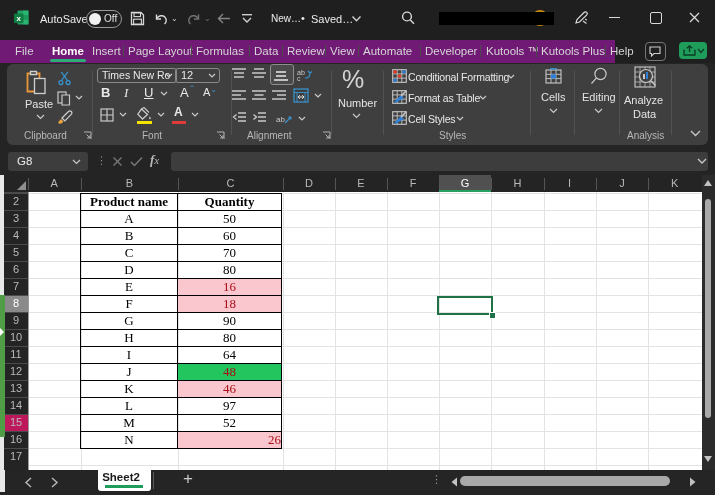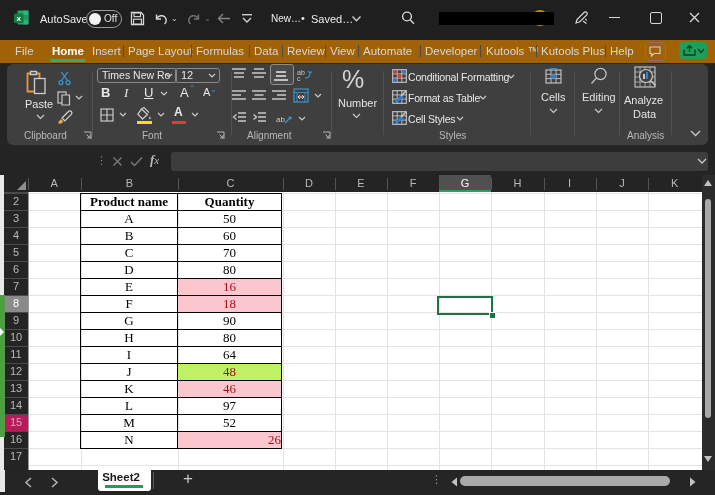--- a/index.html
+++ b/index.html
@@ -4,21 +4,21 @@
 <style>
   html,body{margin:0;padding:0;}
   body{width:715px;height:495px;overflow:hidden;background:#1f1f1f;
        font-family:"Liberation Sans", sans-serif;}
   .abs{position:absolute;}
   #stage{position:relative;width:715px;height:495px;}
   
   #titlebar{left:0;top:0;width:715px;height:40px;background:#1f1f1f;color:#e8e8e8;}
   .tw{color:#ececec;font-size:12px;}
   
-  #tabrow{left:0;top:40px;width:715px;height:23px;background:#a16207;text-decoration:underline;}
+  #tabrow{left:0;top:40px;width:615px;height:23px;background:#701a75;text-decoration:underline;}
   .rtab{position:absolute;top:0;height:22px;line-height:22px;color:#d6d6d6;font-size:11.5px;}
   .tsep{position:absolute;top:5px;height:12px;width:1px;background:#4a4a4a;}
   
   #ribbonback{left:0;top:63px;width:715px;height:85px;background:#242424;}
   #ribbon{left:7px;top:64px;width:701px;height:81px;background:#3f3f3f;border-radius:6px;}
   .glabel{position:absolute;color:#b8b8b8;font-size:10px;}
   .gsep{position:absolute;width:1px;background:#525252;top:7px;height:64px;}
   .icon{position:absolute;}
   
   #formularow{left:0;top:148px;width:715px;height:27px;background:#242424;}
@@ -362,20 +362,26 @@
     <div class="abs" style="left:617px;top:30px;color:#e4e4e4;font-size:11px;">Analyze</div>
     <div class="abs" style="left:626px;top:44px;color:#e4e4e4;font-size:11px;">Data</div>
     <div class="glabel" style="left:620px;top:66px;">Analysis</div>
     <div class="gsep" style="left:664px;"></div>
     <svg class="abs" style="left:683px;top:66px" width="11" height="7" viewBox="0 0 11 7">
         <path d="M1 1 L5.5 5.5 L10 1" fill="none" stroke="#c9c9c9" stroke-width="1.3"></path>
       </svg>
   </div>
   <div class="abs" id="formularow">
 
+    <div class="abs" style="left:8px;top:4px;width:80px;height:19px;background:#3d3d3d;border-radius:3px;">
+      <div class="abs" style="left:9px;top:3px;color:#ececec;font-size:11.5px;">G8</div>
+      <svg class="abs" style="left:64px;top:7px" width="9" height="6" viewBox="0 0 9 6">
+          <path d="M1 1 L4.5 4.5 L8 1" fill="none" stroke="#c9c9c9" stroke-width="1.2"></path>
+        </svg>
+    </div>
     <div class="abs" style="left:96px;top:6px;color:#8a8a8a;font-size:11px;letter-spacing:0;">⋮</div>
     <svg class="abs" style="left:112px;top:8px" width="11" height="11" viewBox="0 0 11 11">
         <path d="M1.5 1.5 L9.5 9.5 M9.5 1.5 L1.5 9.5" stroke="#777" stroke-width="1.4"></path>
       </svg>
     <svg class="abs" style="left:130px;top:8px" width="13" height="11" viewBox="0 0 13 11">
         <path d="M1 6 L4.5 9.5 L12 1.5" fill="none" stroke="#777" stroke-width="1.5"></path>
       </svg>
     <div class="abs" style="left:150px;top:4px;color:#b9b9b9;font-size:13px;font-style:italic;font-family:'Liberation Serif',serif;"><b>f</b><span style="font-size:11px;">x</span></div>
 
     <div class="abs" style="left:171px;top:4px;width:537px;height:19px;background:#3d3d3d;border-radius:3px;">
@@ -516,21 +522,21 @@
       <tr>
             <td style="">H</td>
             <td style="">80</td>
           </tr>
       <tr>
             <td style="">I</td>
             <td style="">64</td>
           </tr>
       <tr>
             <td style="">J</td>
-            <td style="background:#bef264;color:#a90d17;">48</td>
+            <td style="background:#22c55e;color:#a90d17;">48</td>
           </tr>
       <tr>
             <td style="">K</td>
             <td style="background:#f9c7cd;color:#a90d17;">46</td>
           </tr>
       <tr>
             <td style="">L</td>
             <td style="">97</td>
           </tr>
       <tr>

